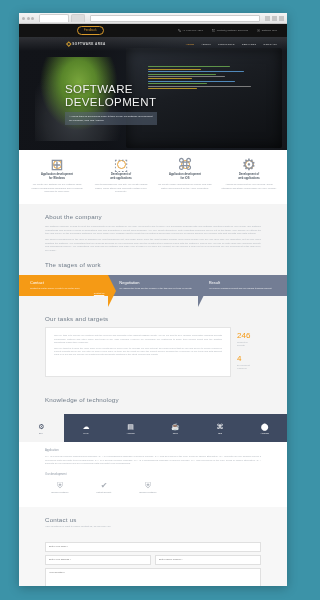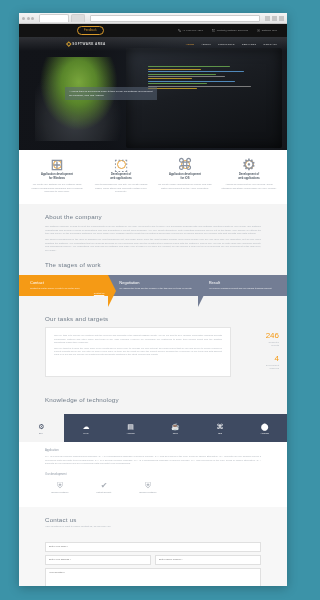--- a/index.html
+++ b/index.html
@@ -168,21 +168,21 @@
   .stage.s2 { z-index: 3; }
 
   
   .tasks-wrap { display: flex; padding: 0 8px 10px; gap: 6px; }
   .tasks-card {
     flex: 1; background: #fff; border: .5px solid #e4e4e4;
     padding: 6px 8px; margin-left: 18px;
   }
   .tasks-card p { font-size: 2.3px; color: #b0b6bd; line-height: 3.3px; text-align: justify; }
   .tasks-card p + p { margin-top: 2.5px; }
-  .stats { width: 42px; text-align: right; padding-top: 4px; }
+  .stats { width: 42px; text-align: left; padding-top: 4px; }
   .stat { margin-bottom: 7px; }
   .stat .num { font-size: 8px; color: #f59a15; line-height: 9px; }
   .stat .lbl { font-size: 2.2px; color: #b0b6bd; line-height: 3px; margin-top: 1px; }
 
   
   .techbar { height: 28px; background: #3e4a61; display: flex; }
   .tech {
     flex: 1; display: flex; flex-direction: column;
     align-items: center; justify-content: center; gap: 2.5px;
     color: #ffffff;
@@ -283,20 +283,24 @@
         <div class="nav">
           <a href="#" class="active">HOME</a>
           <a href="#">ABOUT</a>
           <a href="#">PORTFOLIO</a>
           <a href="#">SERVICES</a>
           <a href="#">CONTACT</a>
         </div>
       </div>
 
       <div class="hero-copy">
+        <div class="hero-title">
+          <div>SOFTWARE</div>
+          <div>DEVELOPMENT</div>
+        </div>
         <div class="hero-sub">
           <p>A young team of developers ready to take on any job software development for Windows, Web and Android.</p>
         </div>
       </div>
     </div>
 
     <div class="services">
       <div class="svc">
         <div class="svc-ico">
             <span>⊞</span>

